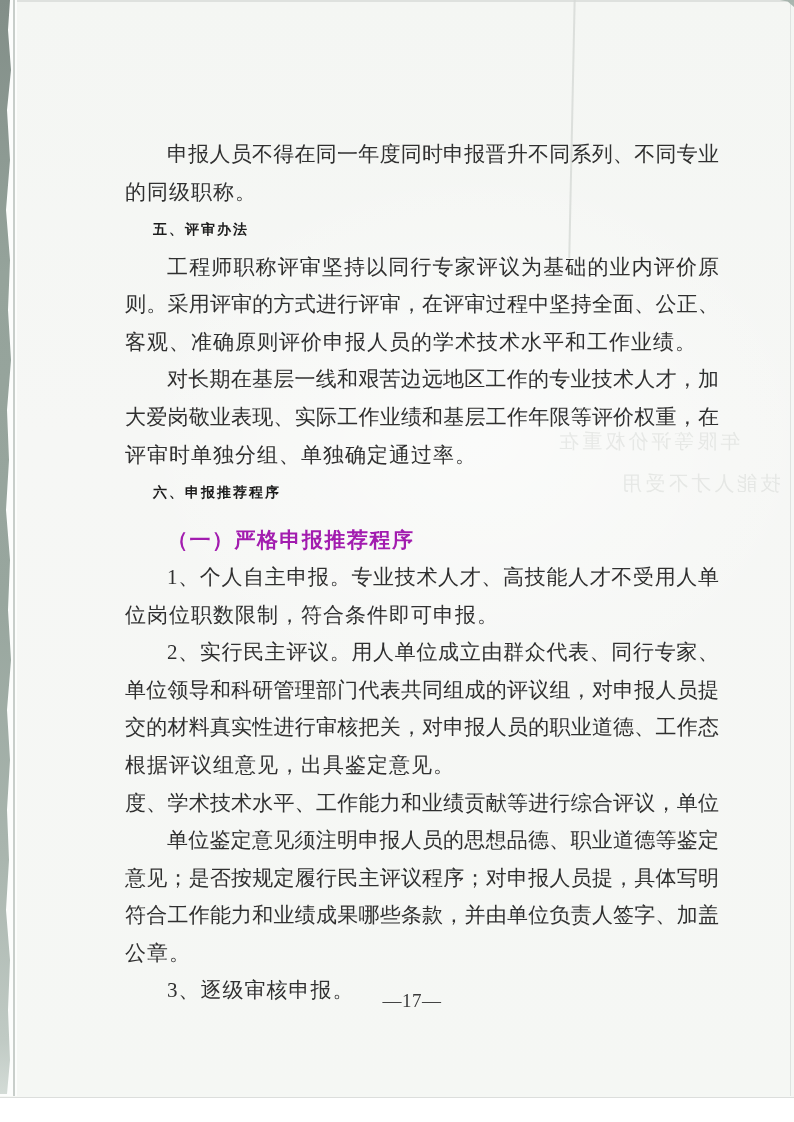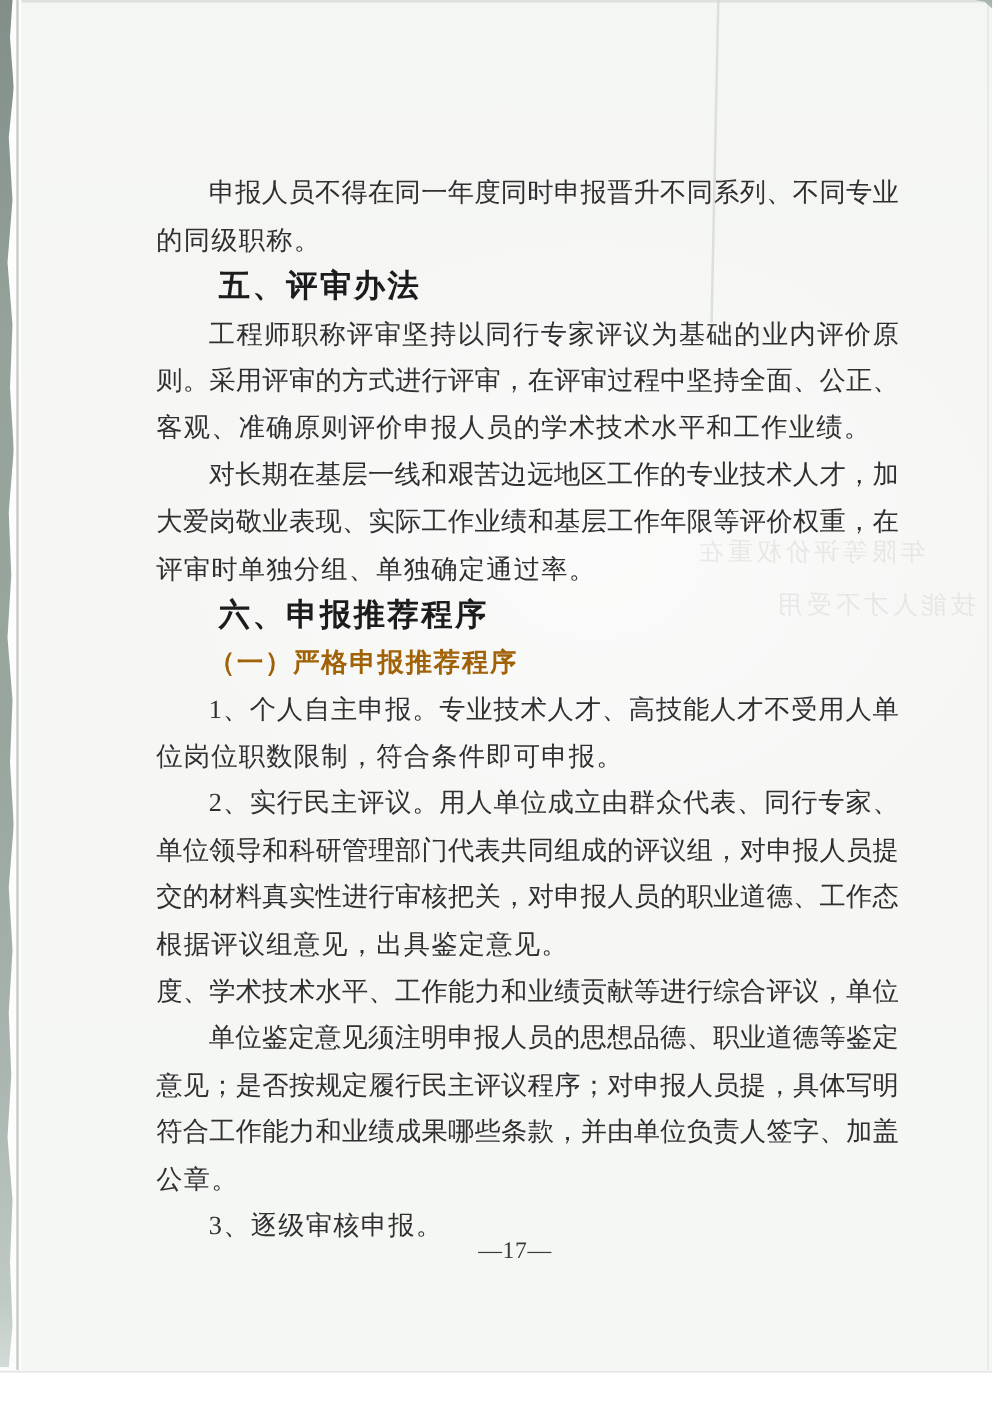--- a/index.html
+++ b/index.html
@@ -118,28 +118,29 @@
   .line.just {
     white-space: normal;
     text-align: justify;
     text-align-last: justify;
     letter-spacing: 0;
   }
   .line.indent { text-indent: 2em; }
   .line.h-sans {
     font-family: "Liberation Sans", "DejaVu Sans", sans-serif;
     font-weight: bold;
-    font-size: 25px;
+    font-size: 14px;
     color: #1c1c1c;
     letter-spacing: 2px;
   }
   .line.h-serif {
     font-weight: bold;
-    color: #a16207;
+    color: #a21caf;
     letter-spacing: 1.5px;
+    margin-top: 10px;
   }
 
   .pagenum {
     position: absolute;
     left: 30px; right: 0; top: 990px;
     text-align: center;
     font-size: 19px;
     letter-spacing: 0.5px;
     color: #3a3a3a;
   }

